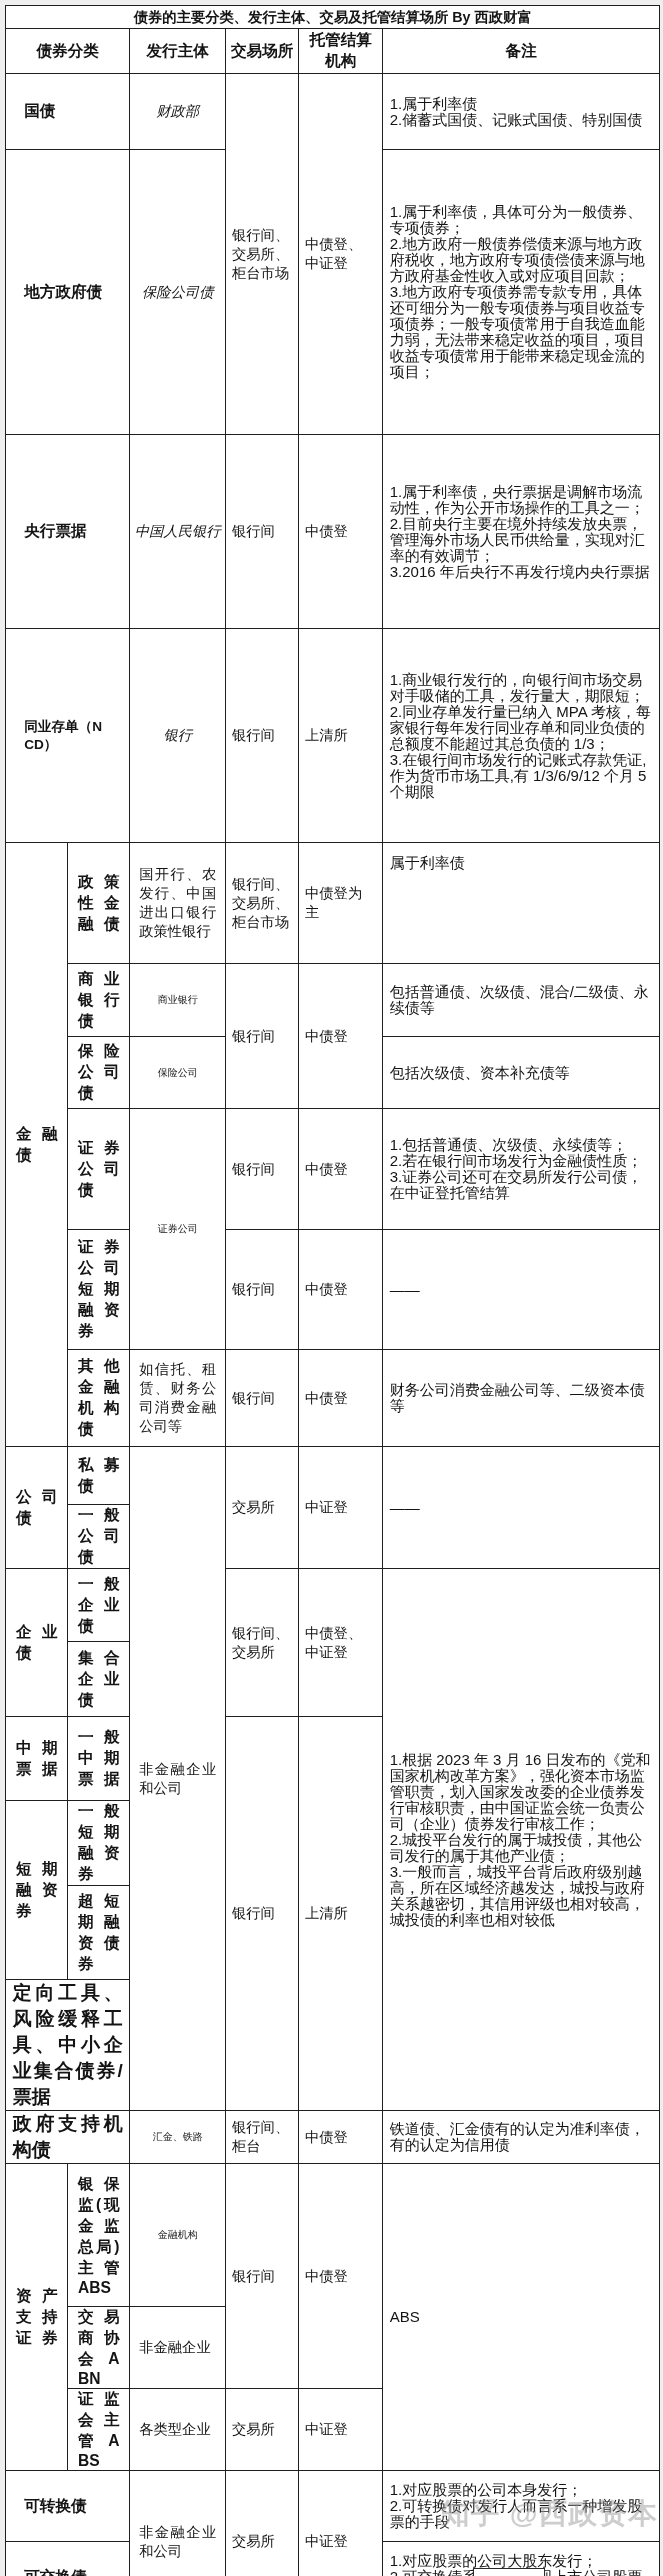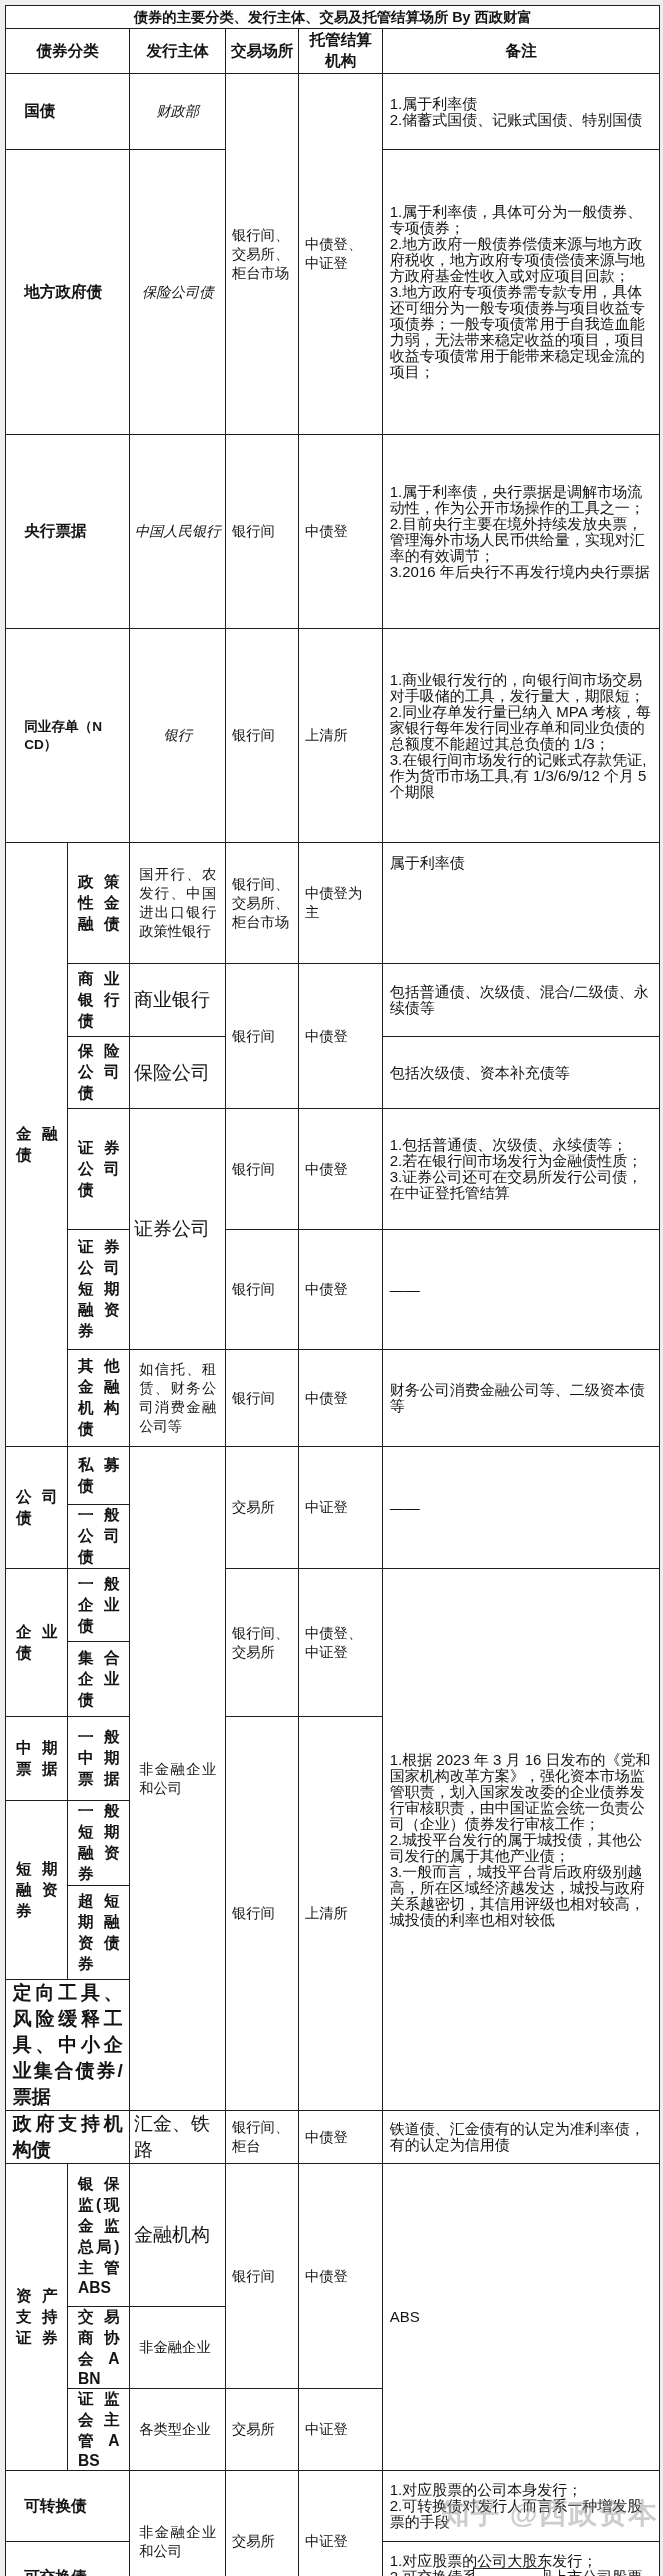--- a/index.html
+++ b/index.html
@@ -23,21 +23,21 @@
   .title-cell{font-size:14.3px;font-weight:bold;text-align:center;padding:1.3px 0;}
   .hdr{font-size:15.6px;font-weight:bold;text-align:center;padding:0 2.6px;}
   
   .lb{font-size:15.6px;font-weight:bold;text-align:justify;text-align-last:justify;padding:0 9.7px;}
   .lbc{font-size:15.6px;font-weight:bold;text-align:left;padding:0 18px;}
   .lbl{font-size:19px;font-weight:bold;text-align:justify;text-align-last:left;padding:0 6.5px;}
   .sm{font-size:13.6px;}
   
   .iss{font-size:14.3px;text-align:center;padding:0 2.6px;font-style:italic;}
   .issj{font-size:14.3px;text-align:justify;text-align-last:left;padding:0 9px;}
-  .issl{font-size:19px;text-align:left;padding:0 3.9px;}
+  .issl{font-size:10px;text-align:center;padding:0 3.9px;}
   
   .ven{font-size:14.3px;text-align:left;padding:0 5.8px;}
   
   .rmk{
     font-size:15px;line-height:16px;
     text-align:left;padding:3.9px 7.8px 3.9px 6.5px;
     white-space:pre-line;
   }
   .vtop{vertical-align:top;padding-top:11.7px;}
   .dash{font-size:15px;text-align:left;padding:0 6.5px;}

